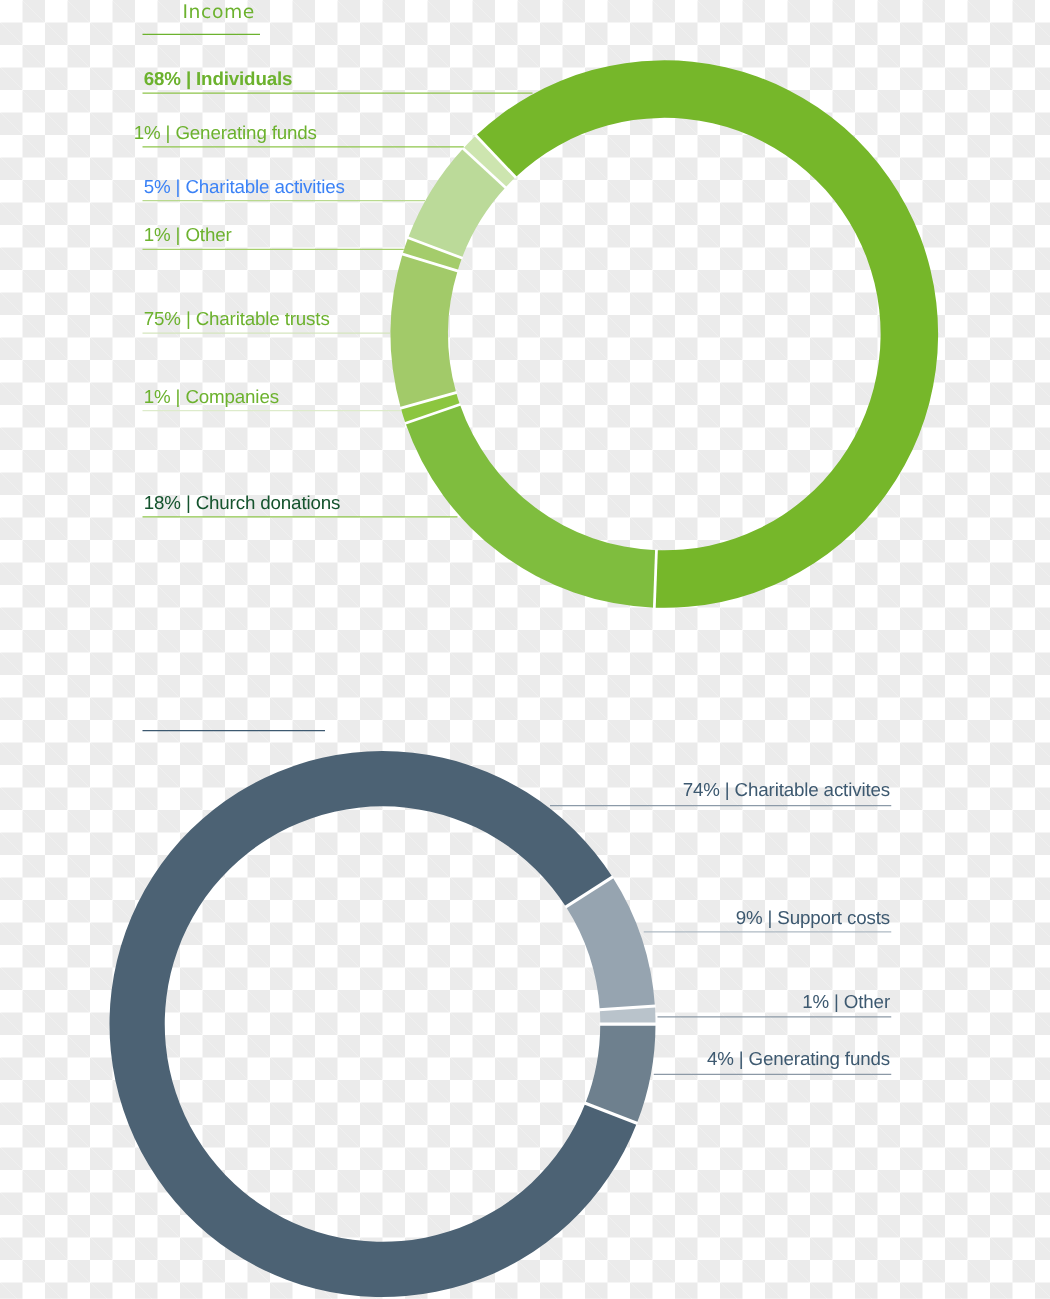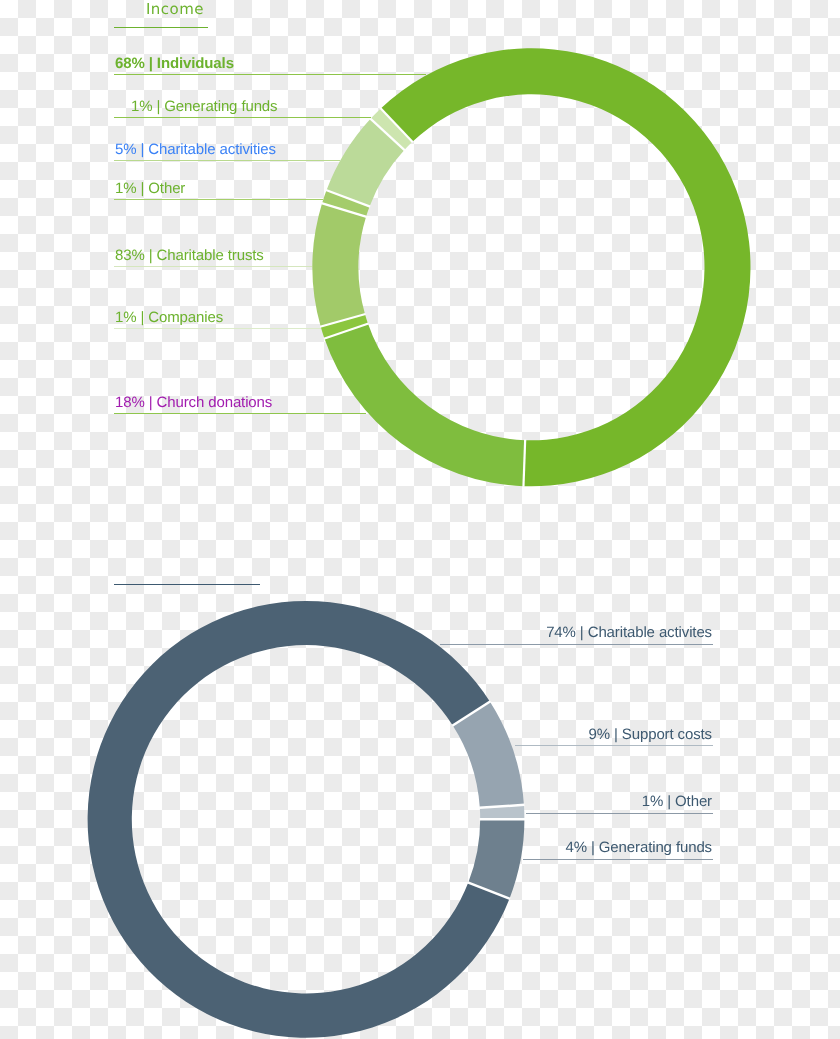--- a/index.html
+++ b/index.html
@@ -43,31 +43,31 @@
         <path d="M365.53 313.95L320.09 326.72" stroke="#ffffff" stroke-width="2.2" fill="none"></path>
         <path d="M368.49 323.43L323.86 338.79" stroke="#ffffff" stroke-width="2.2" fill="none"></path>
         <path d="M525.18 439.58L523.45 486.75" stroke="#ffffff" stroke-width="2.2" fill="none"></path>
       </g>
   </svg>
   <div class="ttl" id="income-title" style="left: 98px; top: 0px; font-size: 15px; color: rgb(108, 178, 46); margin-left: 48px;">Income</div>
   <div class="ttl-rule" id="income-rule" style="left: 114px; top: 27px; width: 94px; background: rgb(108, 178, 46);"></div>
   <div id="income-labels">
       <div class="lbl" style="left: 115px; top: 56px; color: rgb(108, 178, 46); font-weight: bold;">68% | Individuals</div>
       <div class="leader" style="left: 114px; width: 312px; top: 74px; background: rgb(141, 196, 73);"></div>
-      <div class="lbl" style="left: 131px; top: 99px; color: rgb(108, 178, 46);">1% | Generating funds</div>
+      <div class="lbl" style="left: 107px; top: 99px; color: rgb(108, 178, 46);">1% | Generating funds</div>
       <div class="leader" style="left: 114px; width: 257px; top: 117px; background: rgb(143, 198, 76);"></div>
       <div class="lbl" style="left: 115px; top: 142px; color: #3b82f6;">5% | Charitable activities</div>
       <div class="leader" style="left: 114px; width: 226px; top: 160px; background: rgb(185, 217, 143);"></div>
       <div class="lbl" style="left: 115px; top: 181px; color: rgb(108, 178, 46);">1% | Other</div>
       <div class="leader" style="left: 114px; width: 209px; top: 199px; background: rgb(166, 207, 108);"></div>
-      <div class="lbl" style="left: 115px; top: 248px; color: rgb(108, 178, 46);">83% | Charitable trusts</div>
+      <div class="lbl" style="left: 115px; top: 248px; color: rgb(108, 178, 46);">75% | Charitable trusts</div>
       <div class="leader" style="left: 114px; width: 198px; top: 266px; background: rgb(213, 230, 190);"></div>
       <div class="lbl" style="left: 115px; top: 310px; color: rgb(108, 178, 46);">1% | Companies</div>
       <div class="leader" style="left: 114px; width: 207px; top: 328px; background: rgb(221, 235, 203);"></div>
-      <div class="lbl" style="left: 115px; top: 395px; color: #a21caf; text-align: center;">18% | Church donations</div>
+      <div class="lbl" style="left: 115px; top: 395px; color: #14532d; text-align: center;">18% | Church donations</div>
       <div class="leader" style="left: 114px; width: 252px; top: 413px; background: rgb(143, 198, 76);"></div>
     </div>
 
   <svg class="chart" viewBox="0 0 840 1039" aria-hidden="true">
     <g id="exp-slices">
         <path d="M509.48 898.63A218.4 218.4 0 1 1 489.99 701.63L452.76 725.45A174.2 174.2 0 1 0 468.30 882.58Z" fill="#4c6274"></path>
         <path d="M489.99 701.63A218.4 218.4 0 0 1 523.92 804.83L479.82 807.76A174.2 174.2 0 0 0 452.76 725.45Z" fill="#96a4b0"></path>
         <path d="M523.92 804.83A218.4 218.4 0 0 1 524.40 819.30L480.20 819.30A174.2 174.2 0 0 0 479.82 807.76Z" fill="#b9c3cb"></path>
         <path d="M524.40 819.30A218.4 218.4 0 0 1 509.48 898.63L468.30 882.58A174.2 174.2 0 0 0 480.20 819.30Z" fill="#6e808e"></path>
         <path d="M467.74 882.36L510.04 898.85" stroke="#ffffff" stroke-width="2.5" fill="none"></path>

